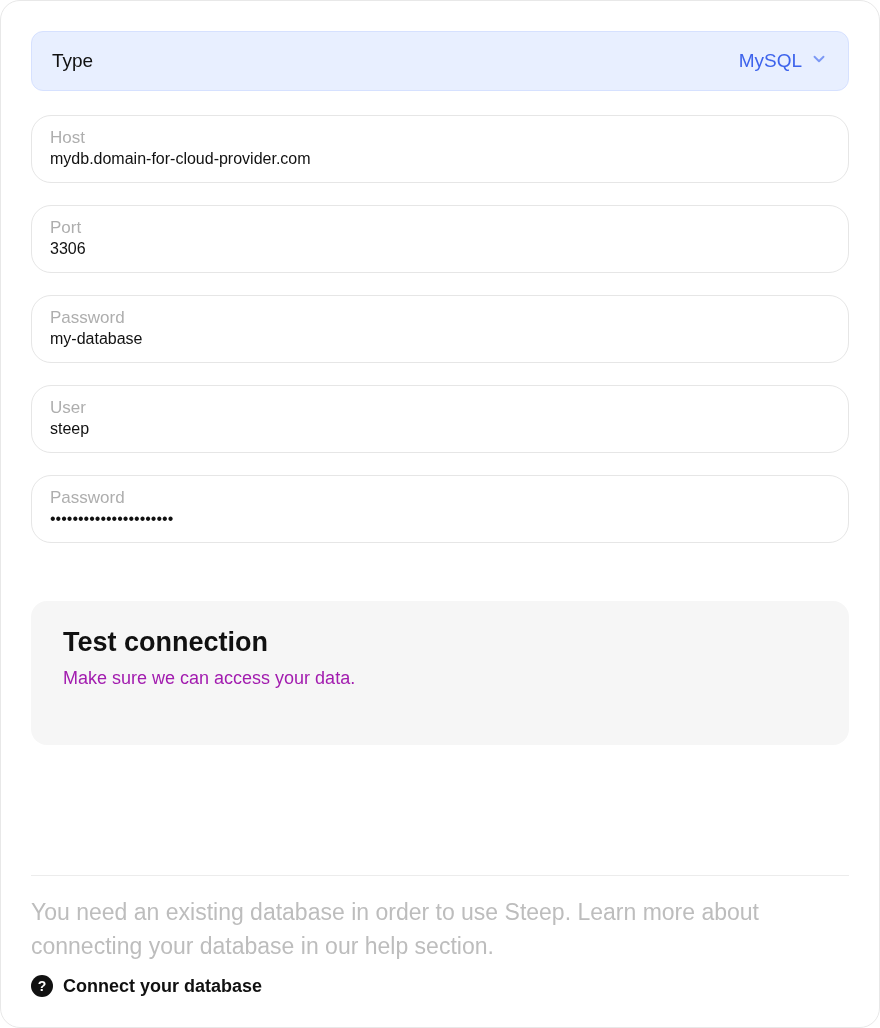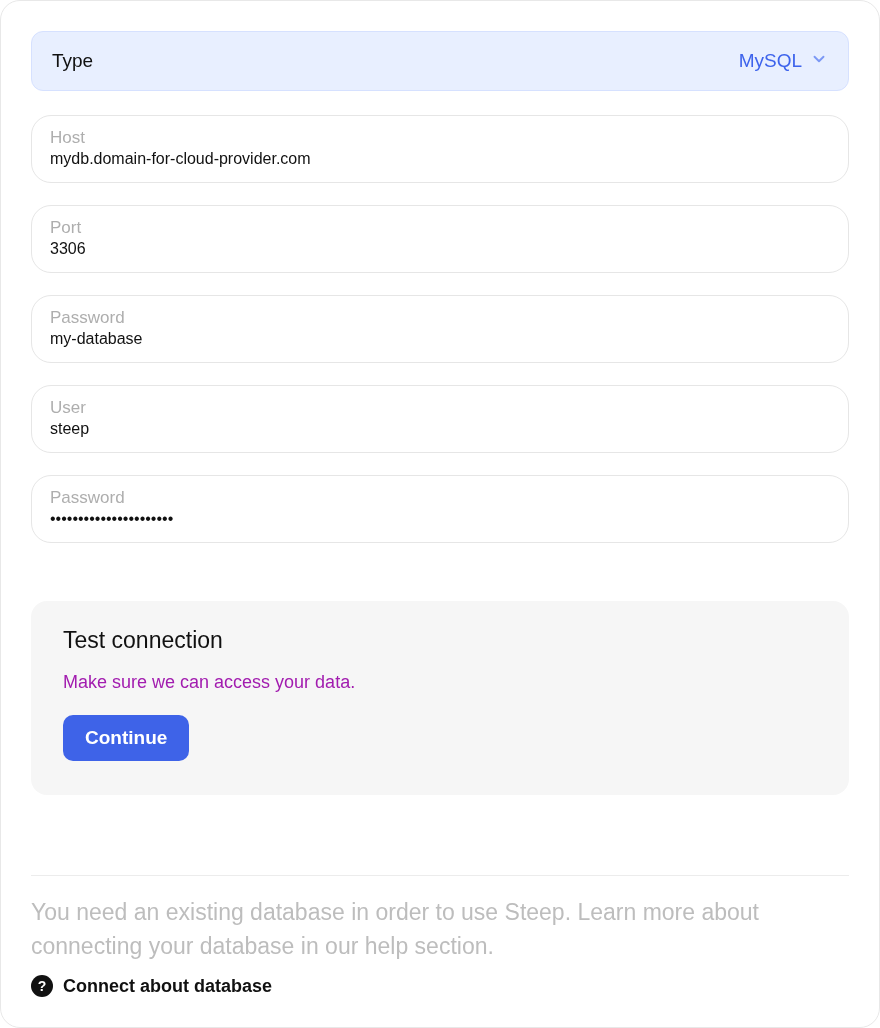--- a/index.html
+++ b/index.html
@@ -67,24 +67,24 @@
       background: transparent;
       font-family: inherit;
     }
     .test-panel {
       background: #f6f6f6;
       border-radius: 16px;
       padding: 26px 32px 34px 32px;
       margin-top: 36px;
     }
     .test-title {
-      font-size: 23px;
-      font-weight: 400;
+      font-size: 27px;
+      font-weight: 700;
       color: #111;
-      margin-bottom: 18px;
+      margin-bottom: 10px;
     }
     .test-subtitle {
       font-size: 18px;
       color: #a21caf;
       margin-bottom: 22px;
     }
     .continue-btn {
       background: #3e63e8;
       color: #fff;
       border: none;
@@ -169,27 +169,26 @@
   </div>
 
   <div class="field">
     <div class="field-label">Password</div>
     <input class="field-input" type="text" value="••••••••••••••••••••••" style="">
   </div>
 
   <div class="test-panel">
     <div class="test-title">Test connection</div>
     <div class="test-subtitle">Make sure we can access your data.</div>
-    <button class="continue-btn">Continue</button>
   </div>
 
   <div class="spacer"></div>
 
   <div class="divider"></div>
 
   <div class="footer-text">You need an existing database in order to use Steep. Learn more about connecting your database in our help section.</div>
 
   <div class="help-link-row">
     <div class="help-icon">?</div>
-    <span class="help-link">Connect about database</span>
+    <span class="help-link">Connect your database</span>
   </div>
 
 </div>
 
 </body></html>

